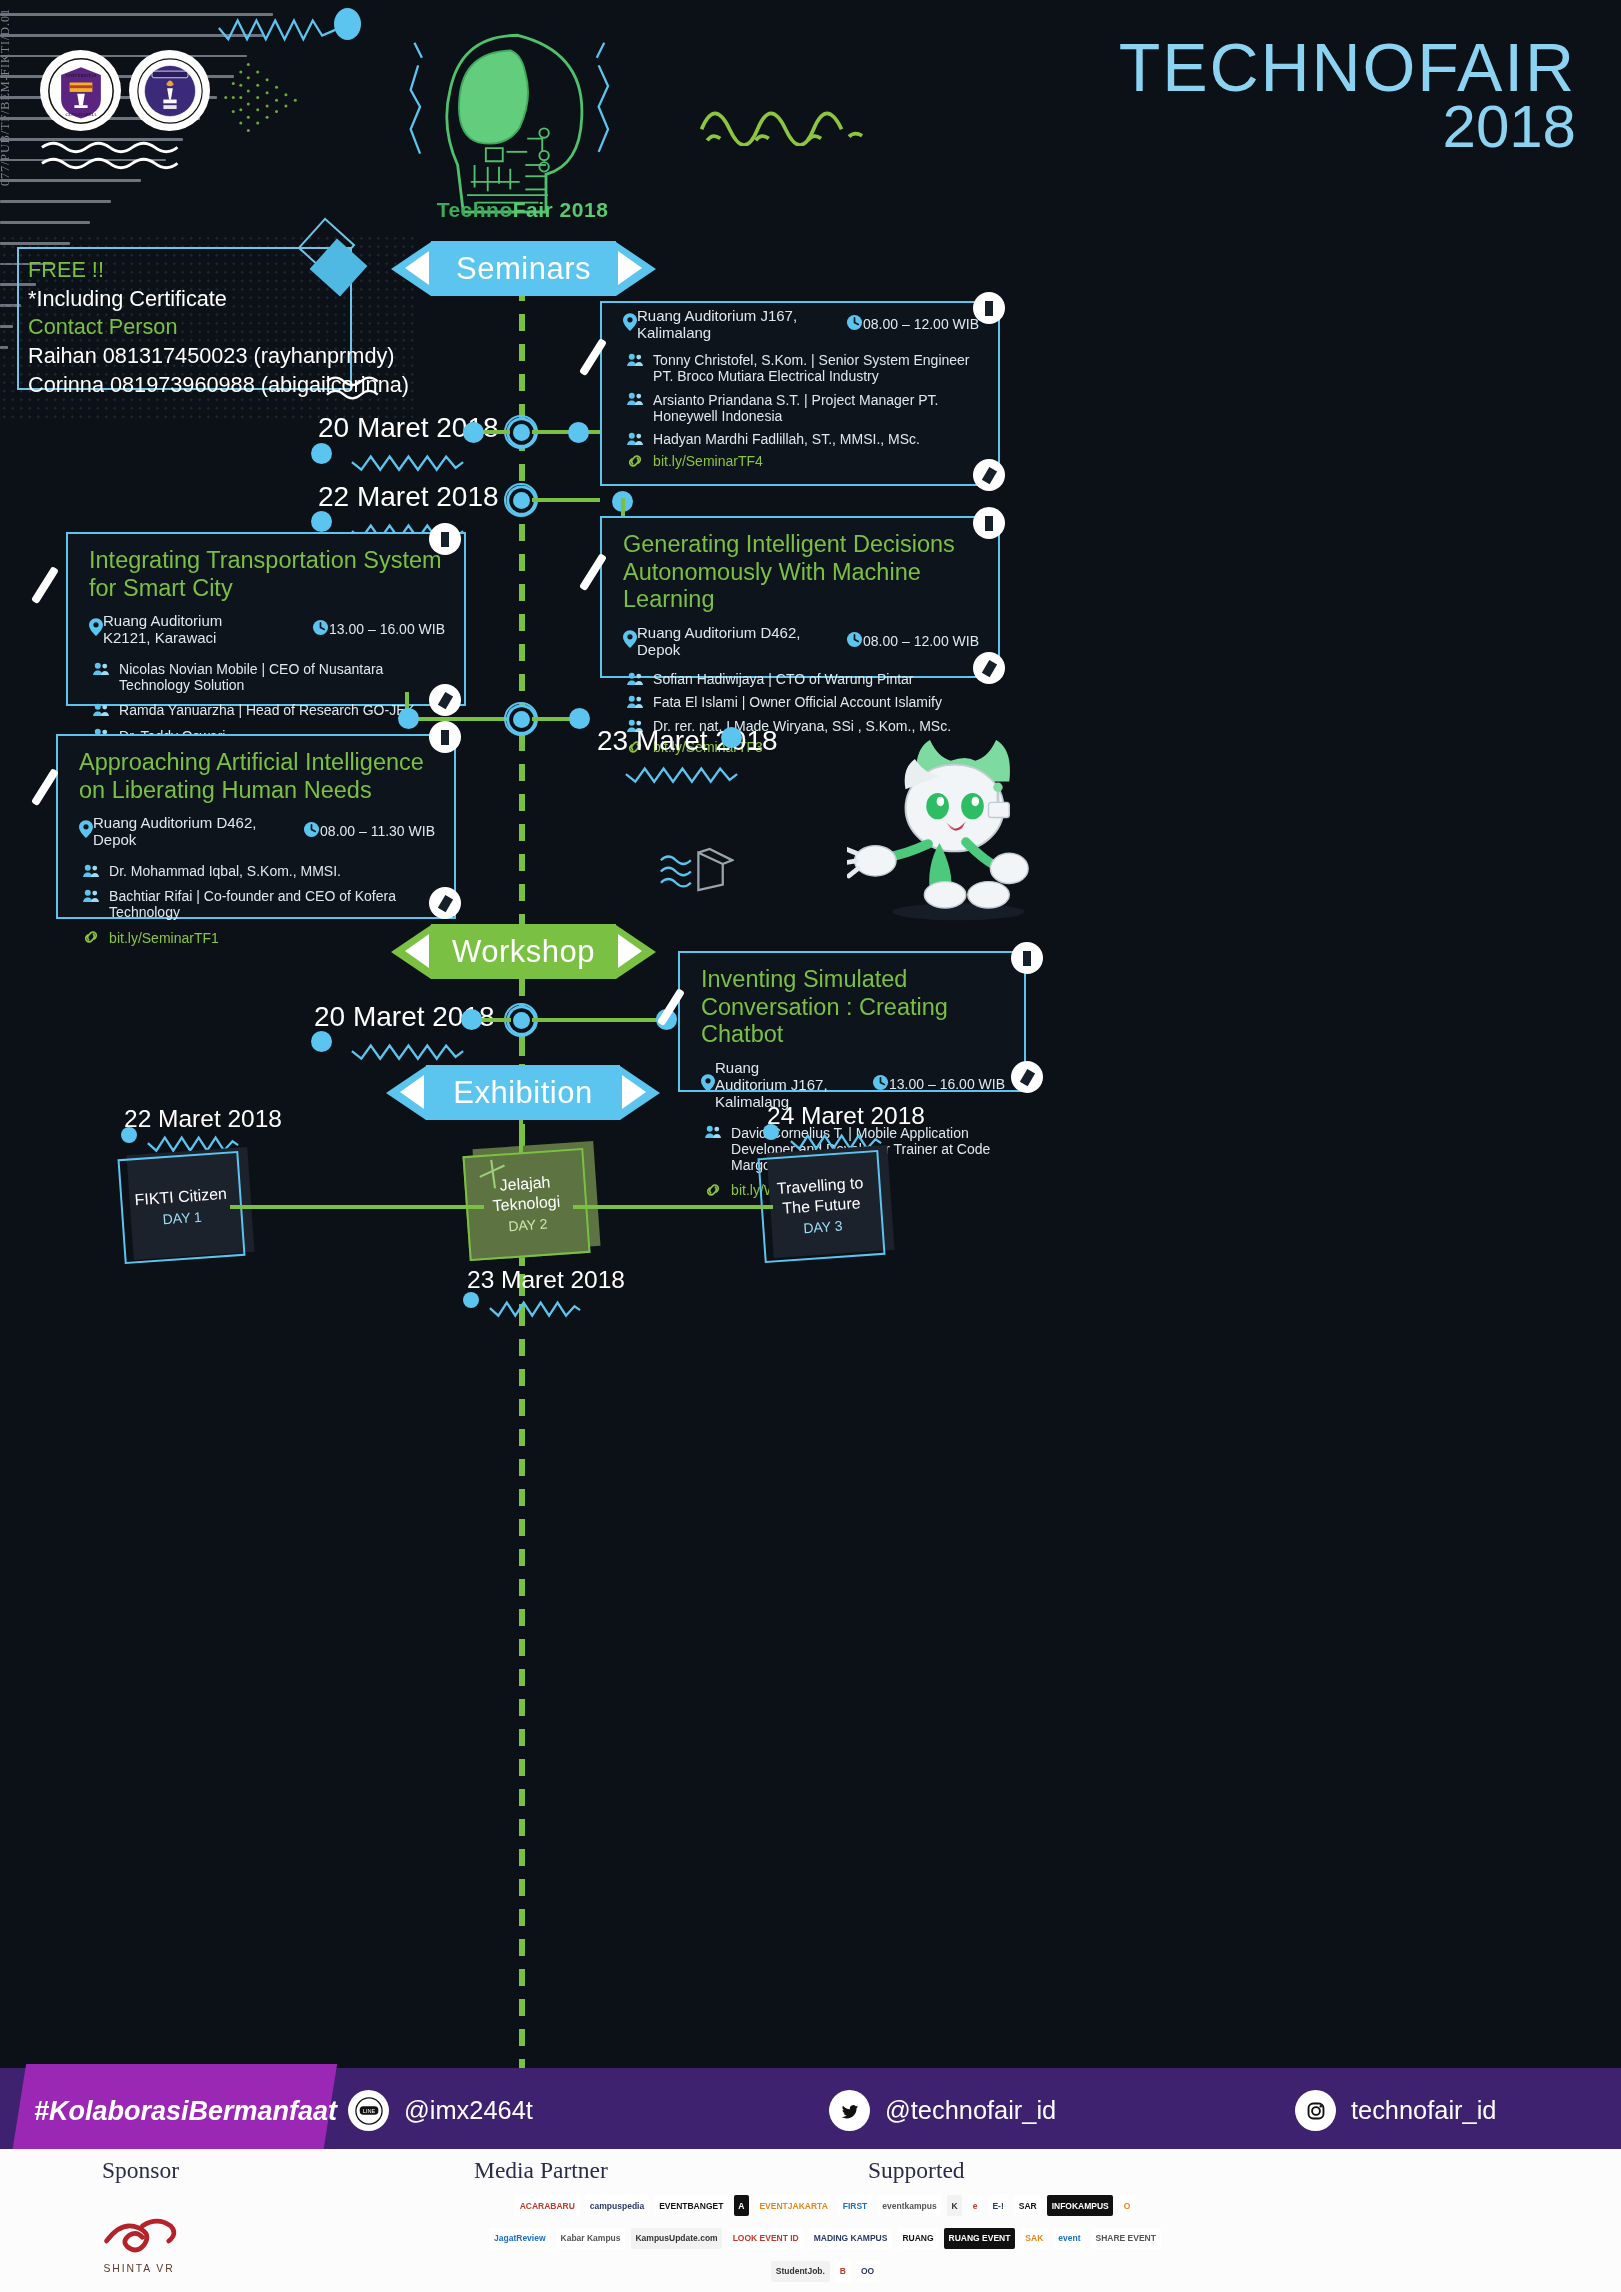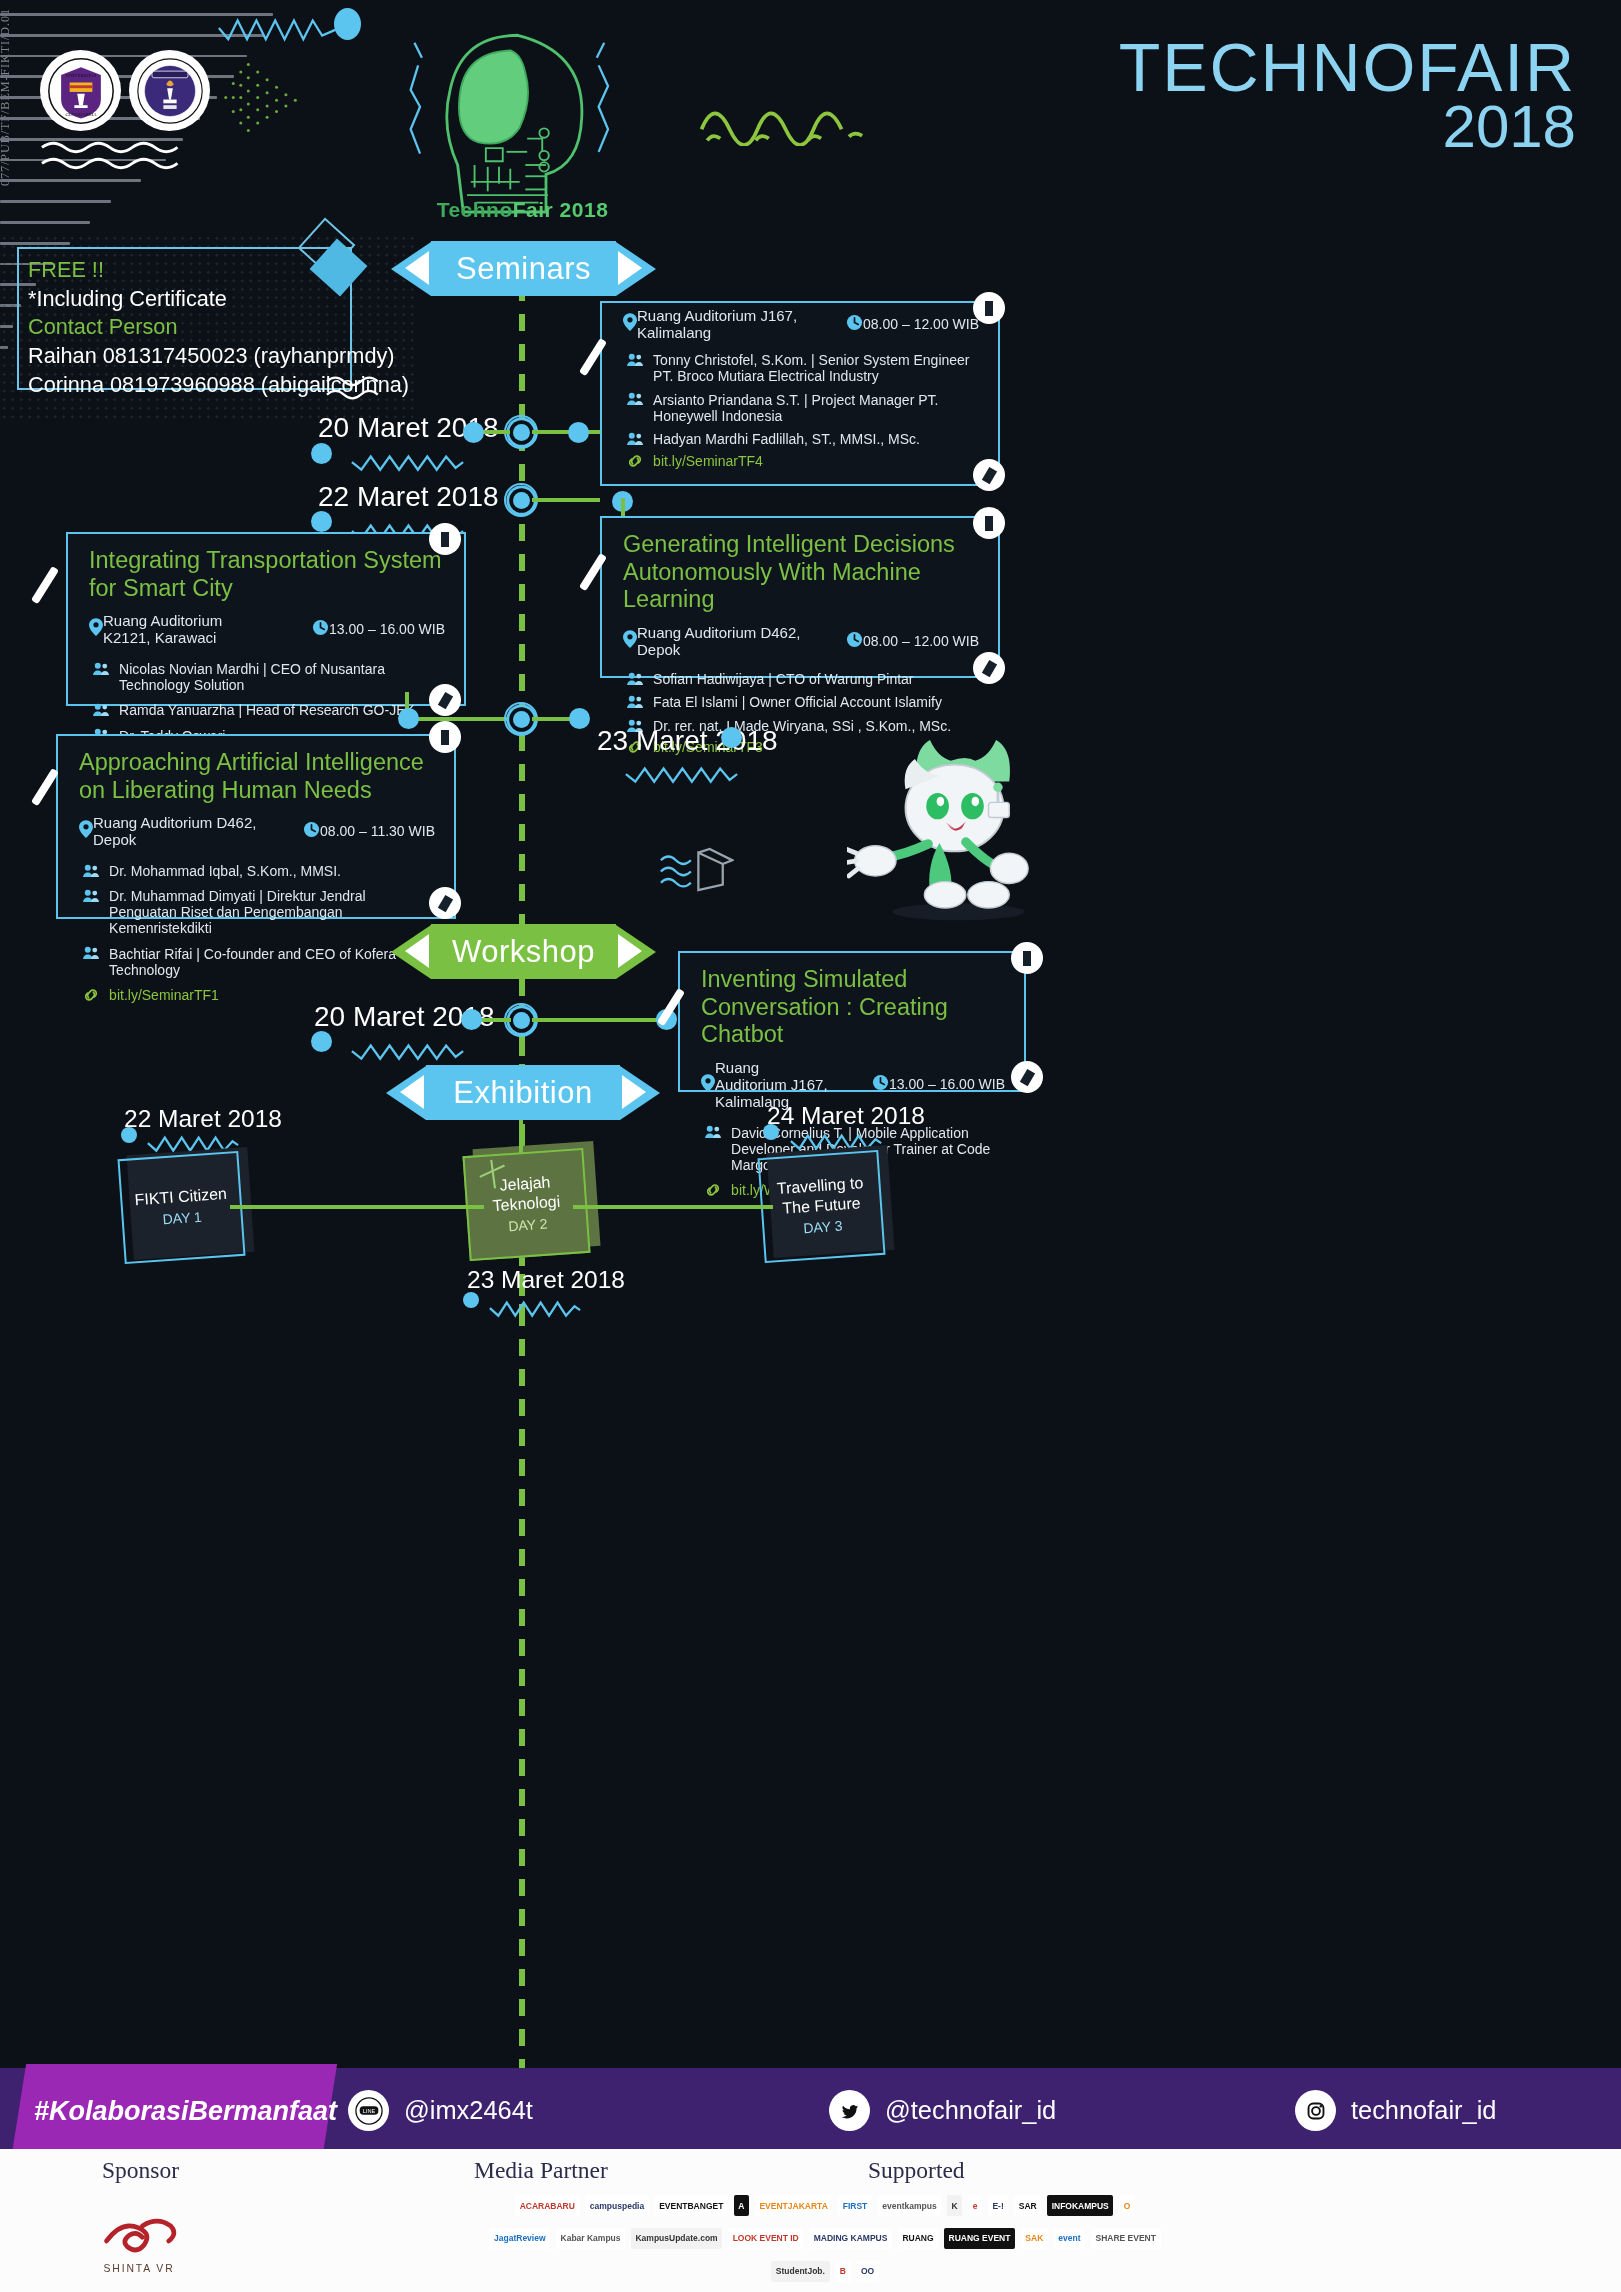--- a/index.html
+++ b/index.html
@@ -468,21 +468,21 @@
     </div>
     <div class="row" style="padding-top:5.6px;">
       <span class="ic">
         <svg width="17" height="14" viewBox="0 0 18 15">
             <circle cx="5" cy="4" r="3.2" fill="#5cc5ef"></circle>
             <circle cx="12.5" cy="4.4" r="2.6" fill="#9ddcf5"></circle>
             <path d="M0 14c0-3 2.3-5 5-5s5 2 5 5z" fill="#5cc5ef"></path>
             <path d="M8.5 14c.2-2.6 2-4.3 4.2-4.3 2.3 0 4.1 1.7 4.3 4.3z" fill="#9ddcf5"></path>
           </svg>
       </span>
-      <span>Nicolas Novian Mardhi | CEO of Nusantara Technology Solution</span>
+      <span>Nicolas Novian Mobile | CEO of Nusantara Technology Solution</span>
     </div>
     <div class="row" style="padding-top:7.5px;">
       <span class="ic">
         <svg width="17" height="14" viewBox="0 0 18 15">
             <circle cx="5" cy="4" r="3.2" fill="#5cc5ef"></circle>
             <circle cx="12.5" cy="4.4" r="2.6" fill="#9ddcf5"></circle>
             <path d="M0 14c0-3 2.3-5 5-5s5 2 5 5z" fill="#5cc5ef"></path>
             <path d="M8.5 14c.2-2.6 2-4.3 4.2-4.3 2.3 0 4.1 1.7 4.3 4.3z" fill="#9ddcf5"></path>
           </svg>
       </span>
@@ -541,31 +541,20 @@
     <div class="row" style="padding-top:5.6px;">
       <span class="ic">
         <svg width="17" height="14" viewBox="0 0 18 15">
             <circle cx="5" cy="4" r="3.2" fill="#5cc5ef"></circle>
             <circle cx="12.5" cy="4.4" r="2.6" fill="#9ddcf5"></circle>
             <path d="M0 14c0-3 2.3-5 5-5s5 2 5 5z" fill="#5cc5ef"></path>
             <path d="M8.5 14c.2-2.6 2-4.3 4.2-4.3 2.3 0 4.1 1.7 4.3 4.3z" fill="#9ddcf5"></path>
           </svg>
       </span>
       <span>Dr. Mohammad Iqbal, S.Kom., MMSI.</span>
-    </div>
-    <div class="row" style="padding-top:7.5px;">
-      <span class="ic">
-        <svg width="17" height="14" viewBox="0 0 18 15">
-            <circle cx="5" cy="4" r="3.2" fill="#5cc5ef"></circle>
-            <circle cx="12.5" cy="4.4" r="2.6" fill="#9ddcf5"></circle>
-            <path d="M0 14c0-3 2.3-5 5-5s5 2 5 5z" fill="#5cc5ef"></path>
-            <path d="M8.5 14c.2-2.6 2-4.3 4.2-4.3 2.3 0 4.1 1.7 4.3 4.3z" fill="#9ddcf5"></path>
-          </svg>
-      </span>
-      <span>Dr. Muhammad Dimyati | Direktur Jendral Penguatan Riset dan Pengembangan Kemenristekdikti</span>
     </div>
     <div class="row" style="padding-top:7.5px;">
       <span class="ic">
         <svg width="17" height="14" viewBox="0 0 18 15">
             <circle cx="5" cy="4" r="3.2" fill="#5cc5ef"></circle>
             <circle cx="12.5" cy="4.4" r="2.6" fill="#9ddcf5"></circle>
             <path d="M0 14c0-3 2.3-5 5-5s5 2 5 5z" fill="#5cc5ef"></path>
             <path d="M8.5 14c.2-2.6 2-4.3 4.2-4.3 2.3 0 4.1 1.7 4.3 4.3z" fill="#9ddcf5"></path>
           </svg>
       </span>

